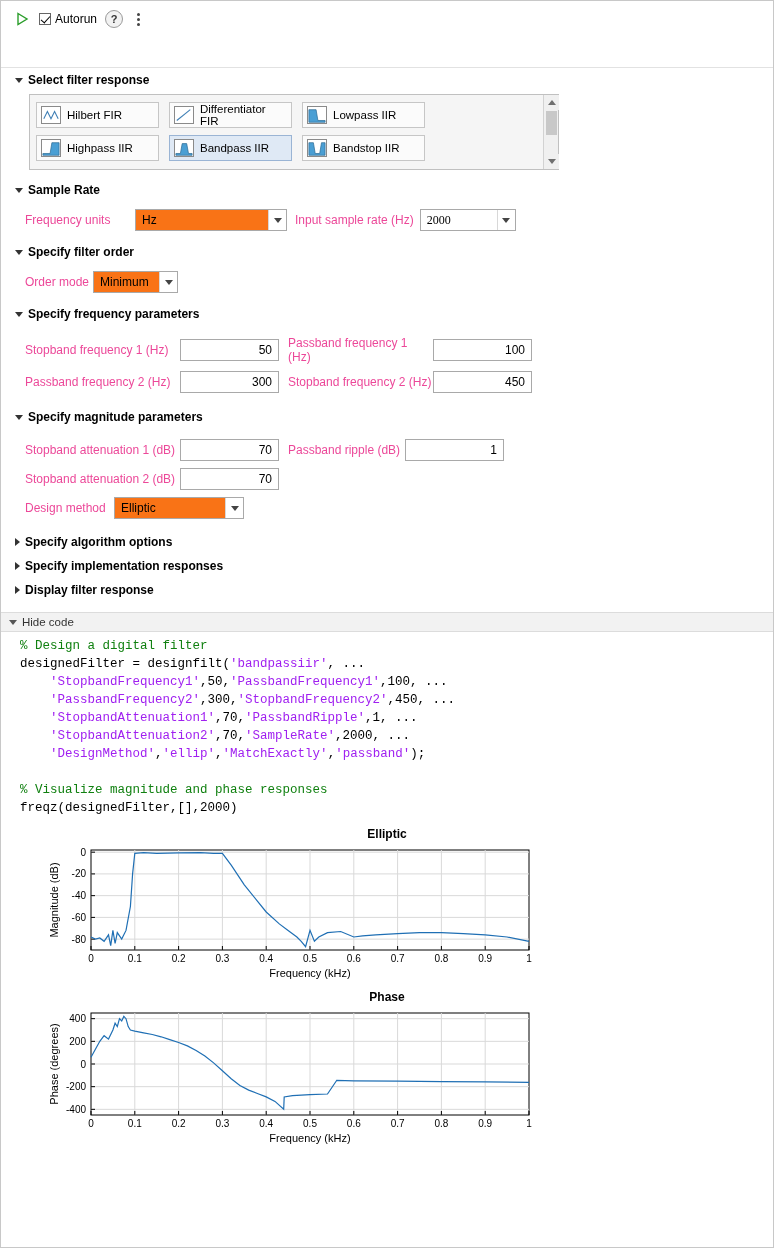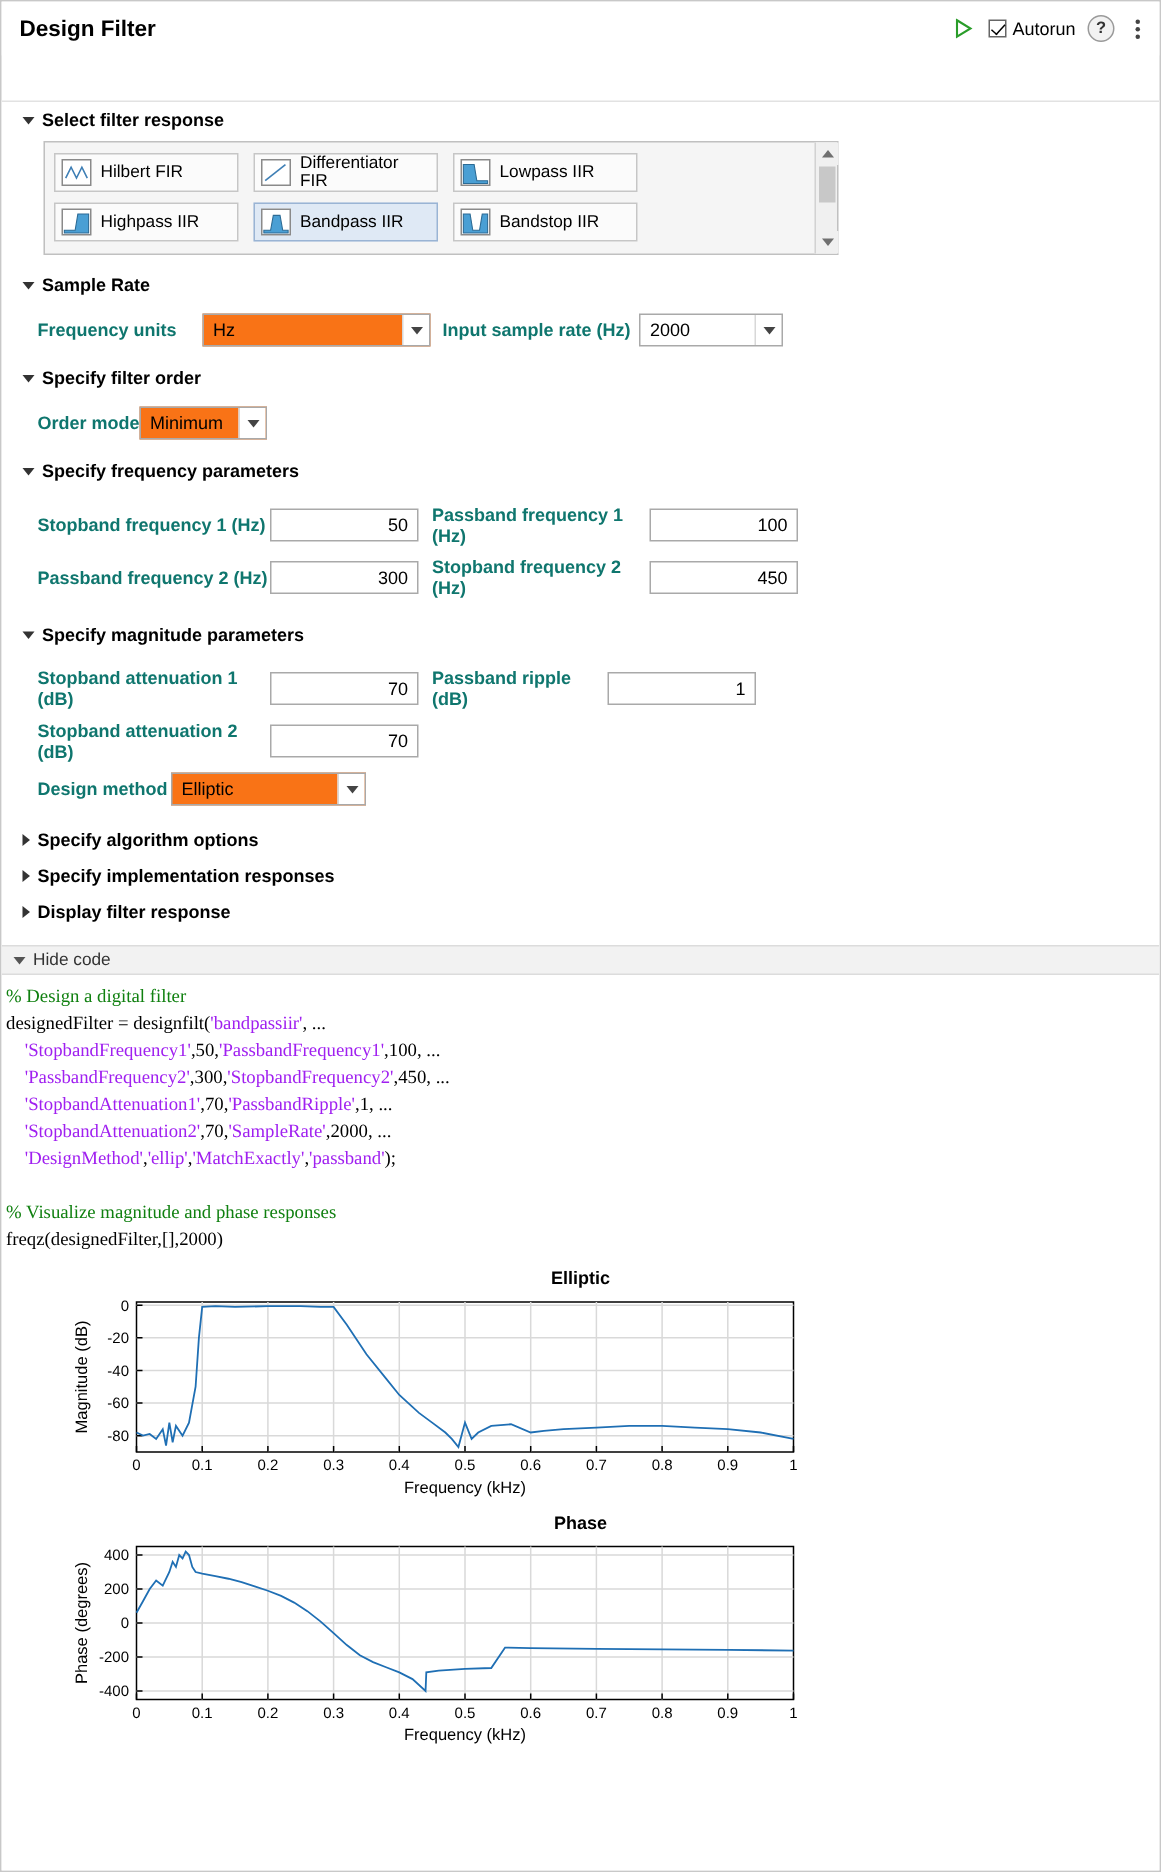--- a/index.html
+++ b/index.html
@@ -185,21 +185,21 @@
     background: #c8c8c8;
   }
 
   
   .row {
     display: flex; align-items: center;
     padding-left: 24px;
     margin-top: 7px;
     font-size: 12px;
   }
-  .lbl { color: #0f766e; font-weight: bold; }
+  .lbl { color: #ec4899; }
   .combo {
     border: 1px solid #a9a9a9;
     background: #f97316;
     height: 22px;
     display: flex; align-items: center;
     font-size: 12px;
     padding-left: 6px;
     position: relative;
     cursor: pointer;
   }
@@ -227,21 +227,21 @@
     font-size: 12px;
   }
   .spin {
     border: 1px solid #a9a9a9;
     background: #ffffff;
     height: 22px;
     display: flex; align-items: center;
     position: relative;
     font-size: 12px;
   }
-  .spin .val { padding-left: 6px; flex: 1; }
+  .spin .val { padding-left: 6px; flex: 1; font-family: Liberation Serif, serif; }
   .spin .arrow-box {
     width: 18px; align-self: stretch;
     border-left: 1px solid #d8d8d8;
     display: flex; align-items: center; justify-content: center;
   }
   .spin .arrow-box::after {
     content: "";
     width: 0; height: 0;
     border-left: 4px solid transparent;
     border-right: 4px solid transparent;
@@ -255,24 +255,24 @@
     border-bottom: 1px solid #dcdcdc;
     background: #f2f2f2;
     height: 20px;
     display: flex; align-items: center; gap: 5px;
     padding-left: 8px;
     font-size: 11.5px;
     color: #333;
     cursor: pointer;
   }
   .code {
-    font-family: Liberation Serif, serif;
+    font-family: Liberation Mono, monospace;
     font-size: 12.5px;
     line-height: 18px;
-    padding: 5px 0 6px 3px;
+    padding: 5px 0 6px 19px;
     white-space: pre;
     color: #000;
   }
   .c-com { color: #108010; }
   .c-str { color: #a020f0; }
 
   
   .plots { padding: 4px 0 0 0; }
   .plot-title { text-align: center; font-size: 12px; font-weight: bold; margin-bottom: 1px; }
   svg { display: block; }
@@ -281,21 +281,20 @@
   .tick-txt { font-family: "Liberation Sans", sans-serif; font-size: 10px; fill: #000; }
   .axis-title { font-family: "Liberation Sans", sans-serif; font-size: 11px; fill: #000; }
   .series { fill: none; stroke: #1f6fb4; stroke-width: 1.2; }
 </style>
 </head>
 <body>
 
 <div class="app">
 
   <div class="titlebar">
-    <div class="app-title">Design Filter</div>
     <div class="title-actions">
       <span class="run-icon">
         <svg width="14" height="14" viewBox="0 0 14 14">
             <polygon points="3,1.5 12,7 3,12.5" fill="none" stroke="#2a9d2a" stroke-width="1.4"></polygon>
           </svg>
       </span>
       <label class="autorun">
         <span class="cb checked"></span>
         <span>Autorun</span>
       </label>

